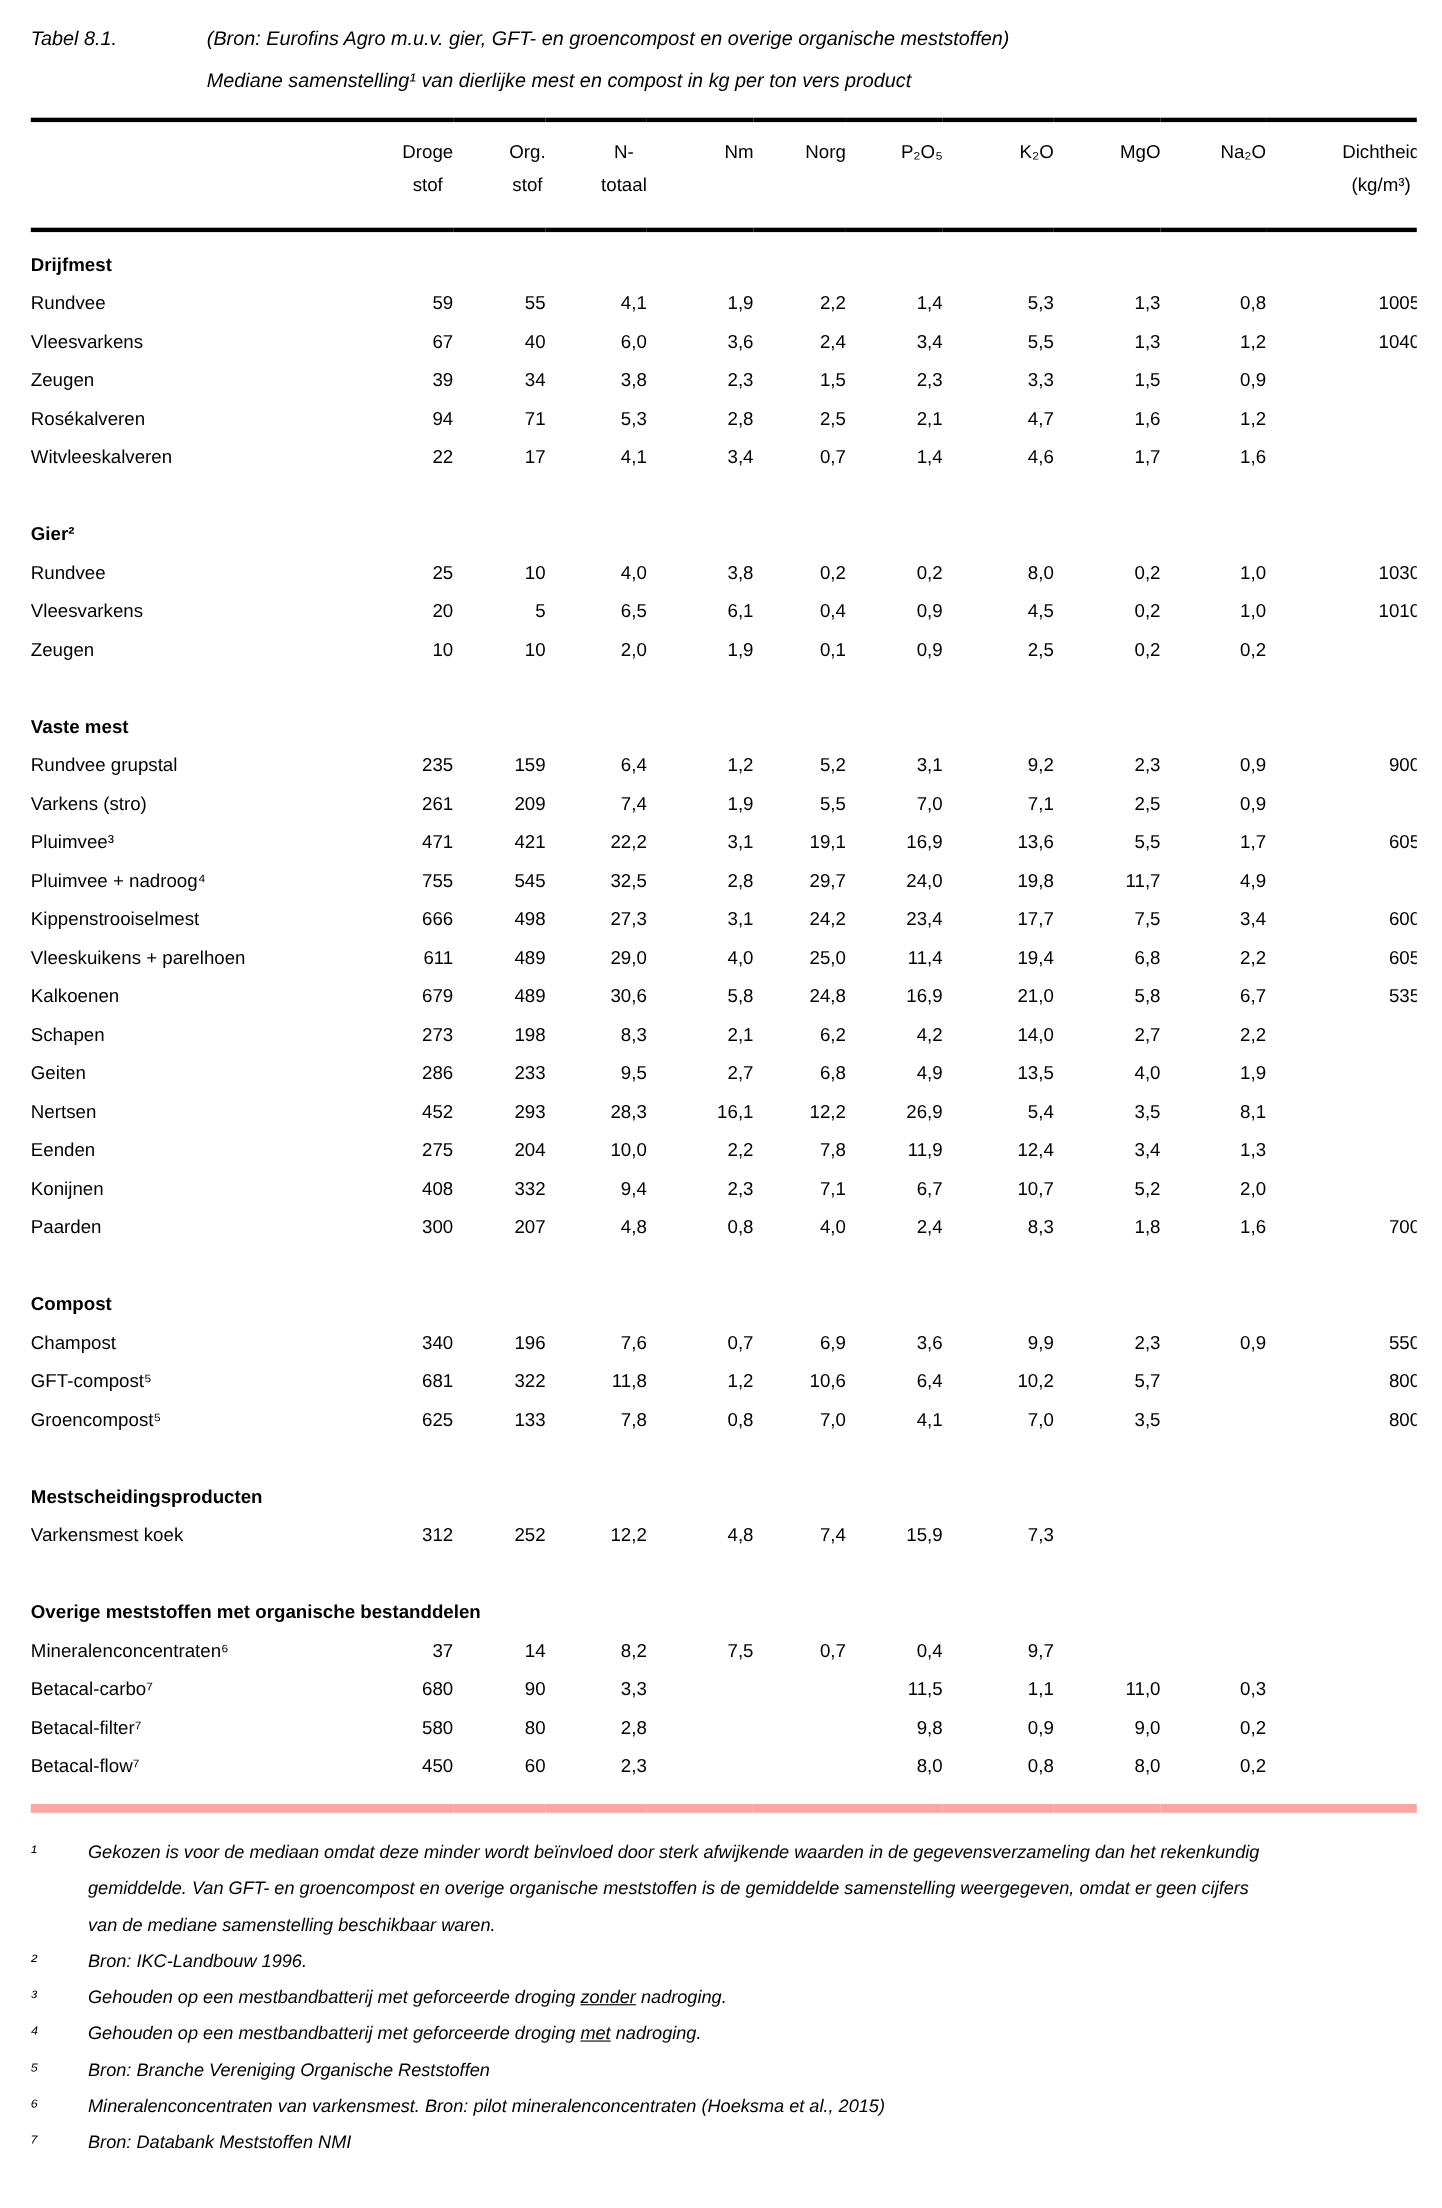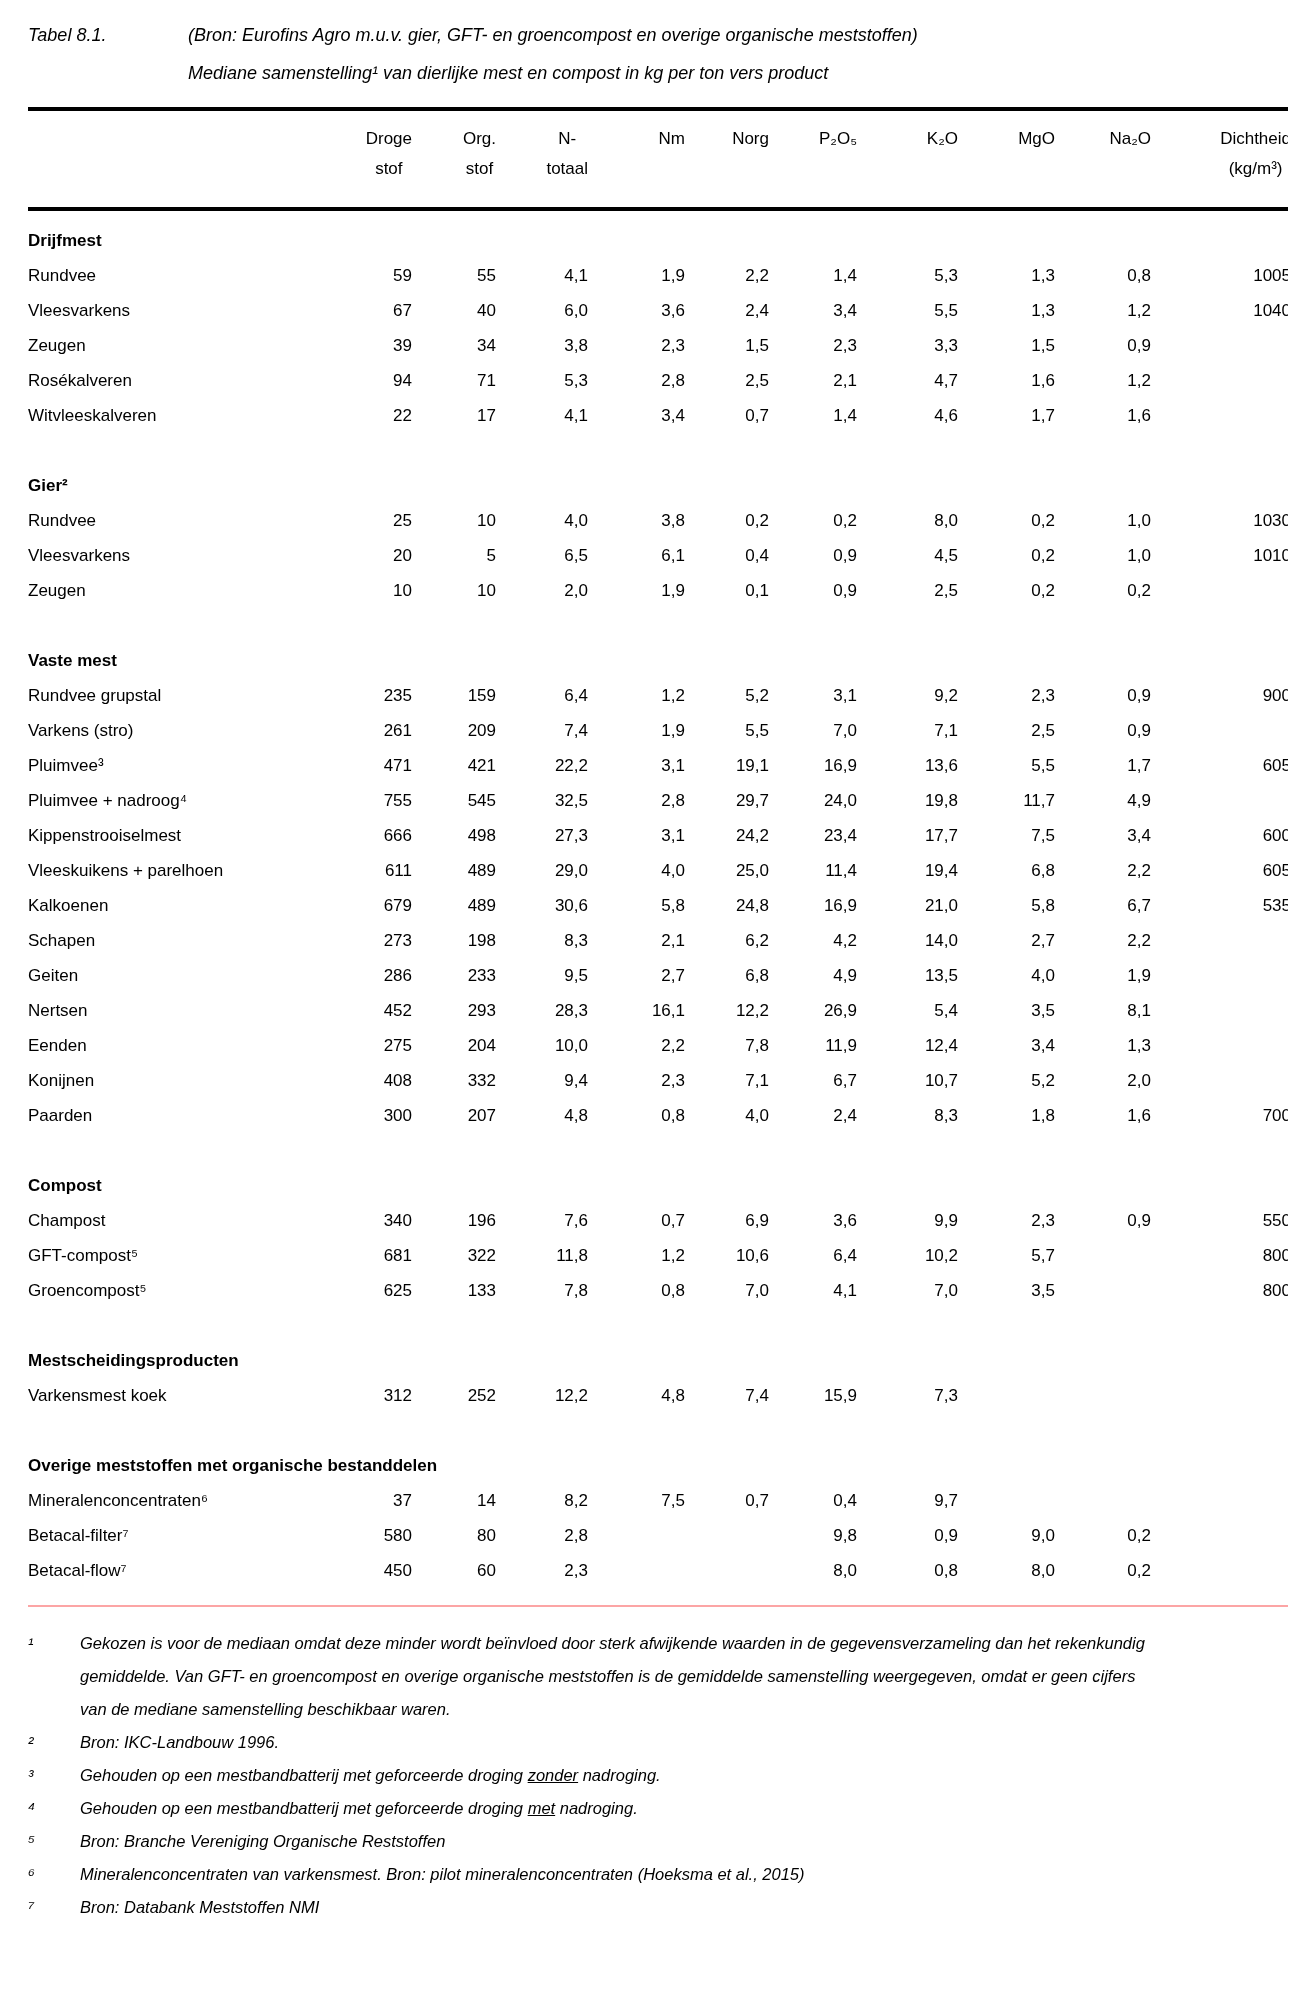--- a/index.html
+++ b/index.html
@@ -12,21 +12,21 @@
   .sheet { width:1263px; }
 
   
   .title-row { display:flex; font-style:italic; font-size:18px; line-height:38px; margin-bottom:15px; }
   .title-num { width:160px; flex:0 0 160px; }
   .title-lines { flex:1; }
   .title-line { display:block; }
 
   
   table.comp-table { table-layout:fixed; width:1263px; border-collapse:collapse;
-    border-top:4px solid #000; border-bottom:2px solid #fca5a5; font-size:17px; }
+    border-top:4px solid #000; border-bottom:8px solid #fca5a5; font-size:17px; }
   .comp-table th, .comp-table td { padding:0; }
   .comp-table thead th { vertical-align:top; text-align:right; font-weight:normal;
     padding-top:13px; padding-bottom:23px; border-bottom:4px solid #000; }
   .hblock { display:inline-block; text-align:center; line-height:30px; }
   .hline { display:block; white-space:nowrap; }
   .comp-table tbody td { height:35px; vertical-align:middle; white-space:nowrap; }
   tr.pad-top td { height:12px; }
   tr.pad-bottom td { height:17px; }
   tr.gap-row td { height:35px; }
   td.section-name { font-weight:bold; text-align:left; }
@@ -452,20 +452,33 @@
             <td class="num">8,2</td>
             <td class="num">7,5</td>
             <td class="num">0,7</td>
             <td class="num">0,4</td>
             <td class="num">9,7</td>
             <td class="num"></td>
             <td class="num"></td>
             <td class="num"></td>
           </tr>
           <tr class="data-row">
+            <td class="row-label">Betacal-carbo⁷</td>
+            <td class="num">680</td>
+            <td class="num">90</td>
+            <td class="num">3,3</td>
+            <td class="num"></td>
+            <td class="num"></td>
+            <td class="num">11,5</td>
+            <td class="num">1,1</td>
+            <td class="num">11,0</td>
+            <td class="num">0,3</td>
+            <td class="num"></td>
+          </tr>
+          <tr class="data-row">
             <td class="row-label">Betacal-filter⁷</td>
             <td class="num">580</td>
             <td class="num">80</td>
             <td class="num">2,8</td>
             <td class="num"></td>
             <td class="num"></td>
             <td class="num">9,8</td>
             <td class="num">0,9</td>
             <td class="num">9,0</td>
             <td class="num">0,2</td>

